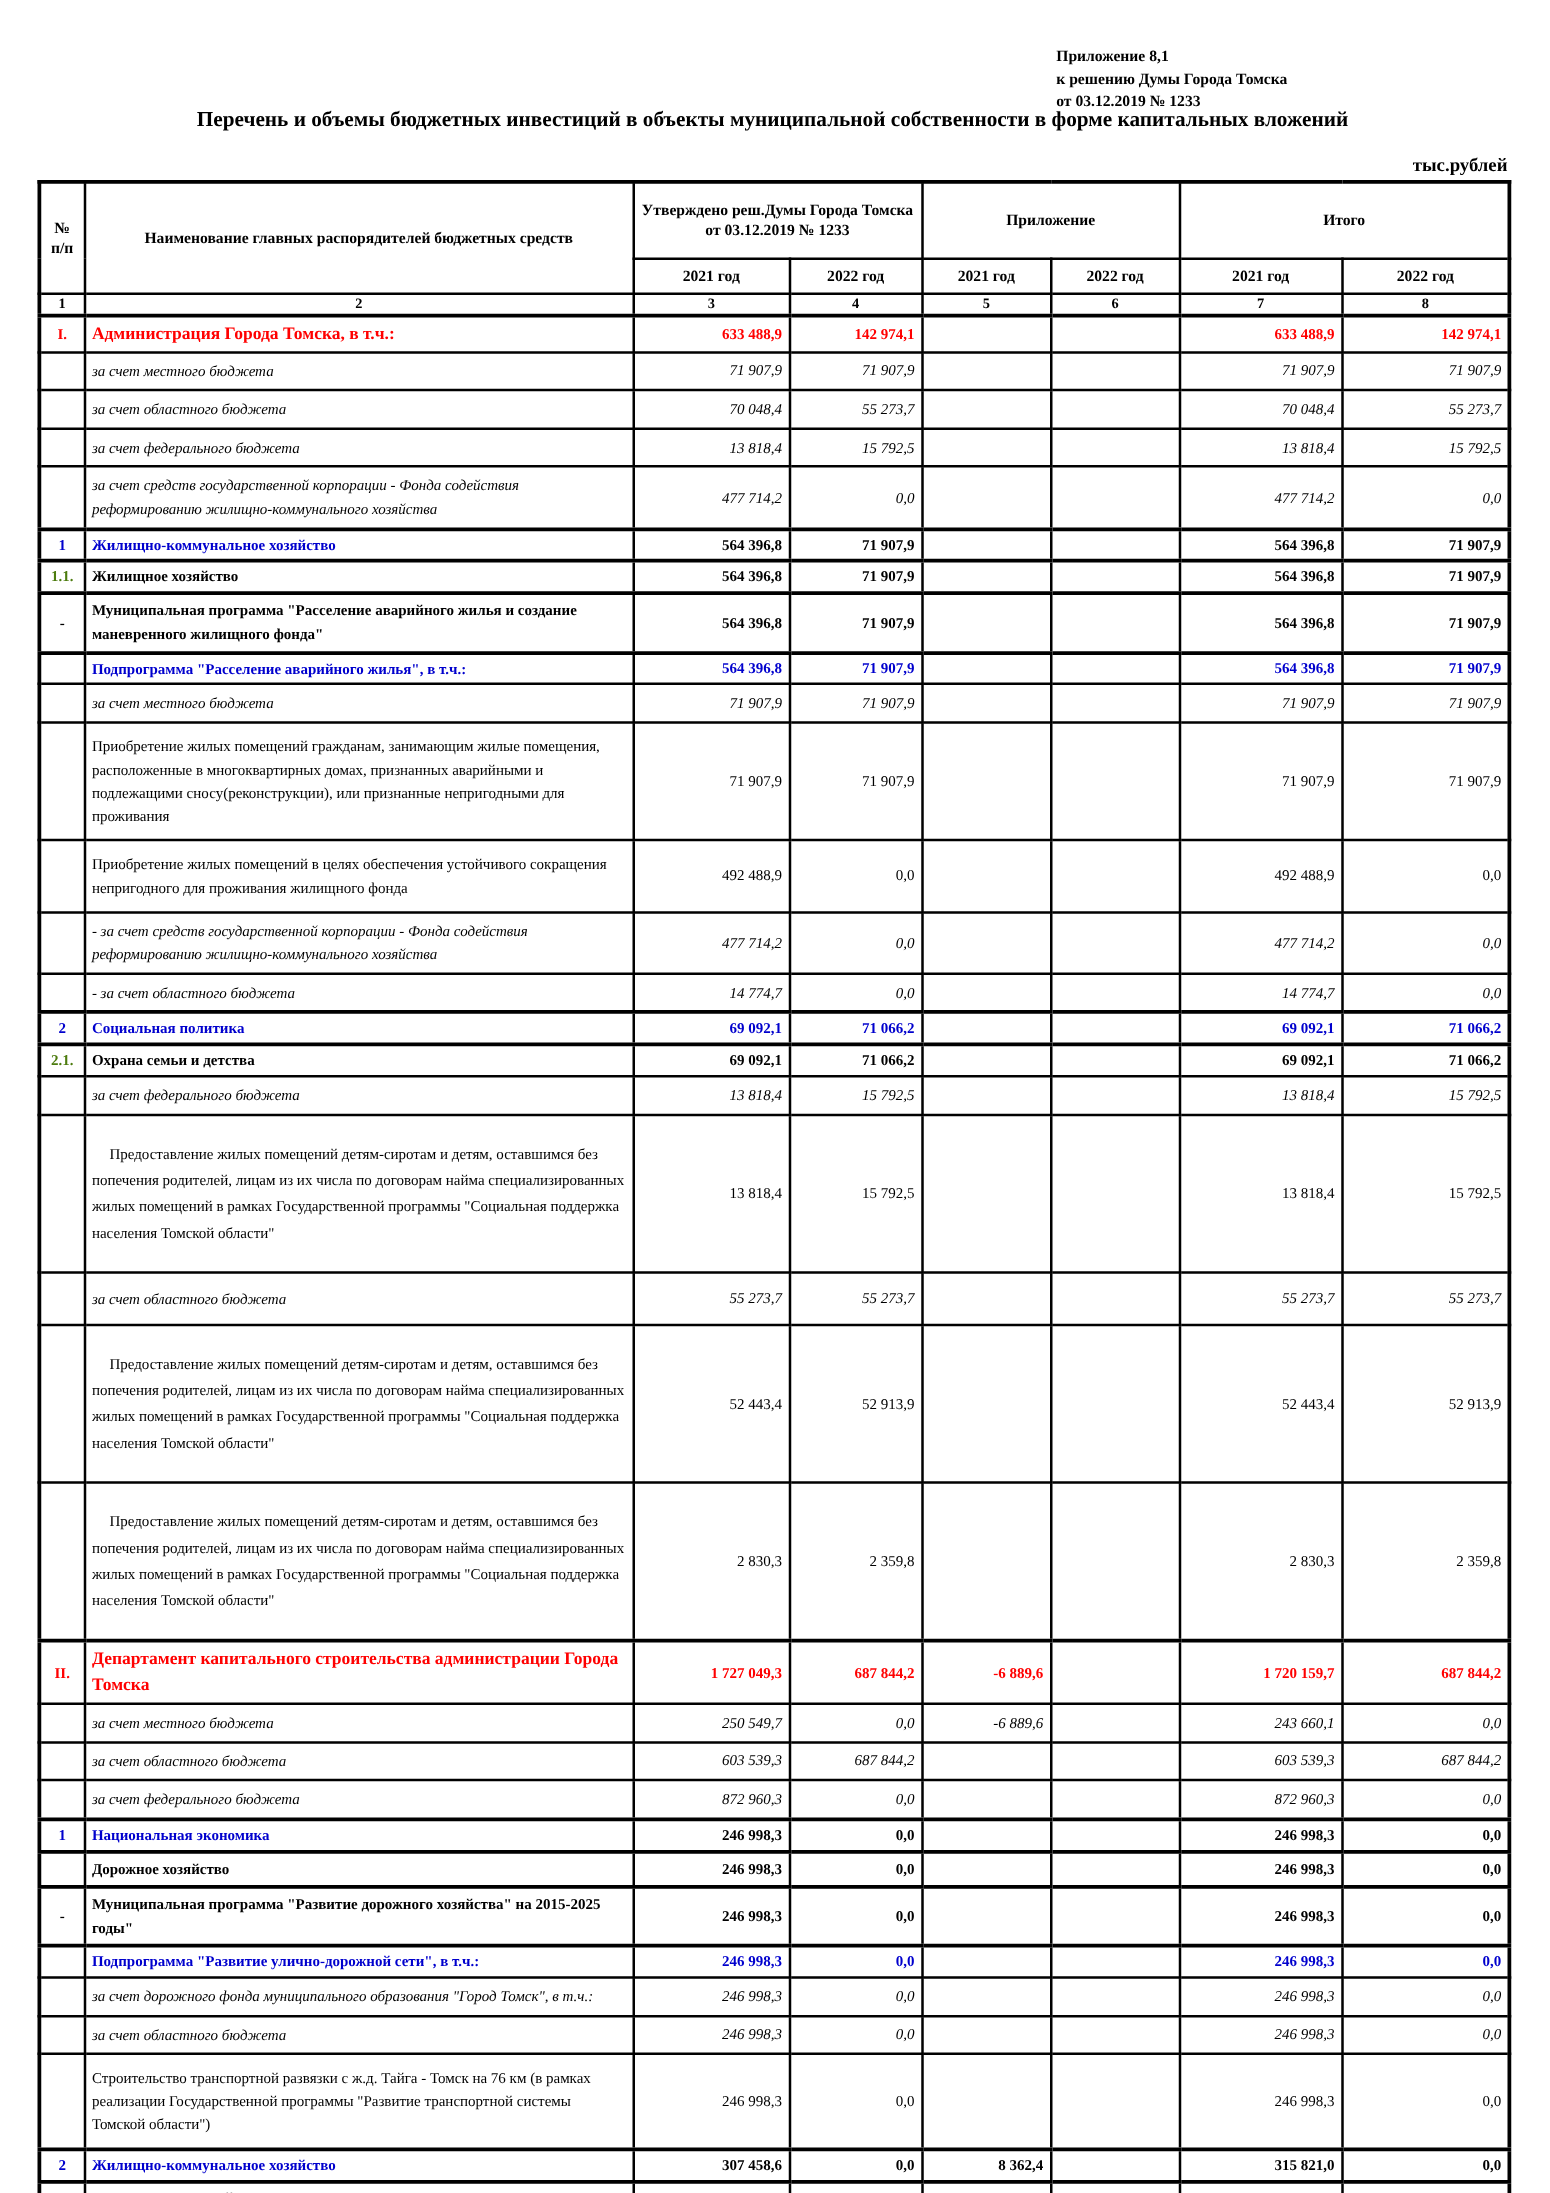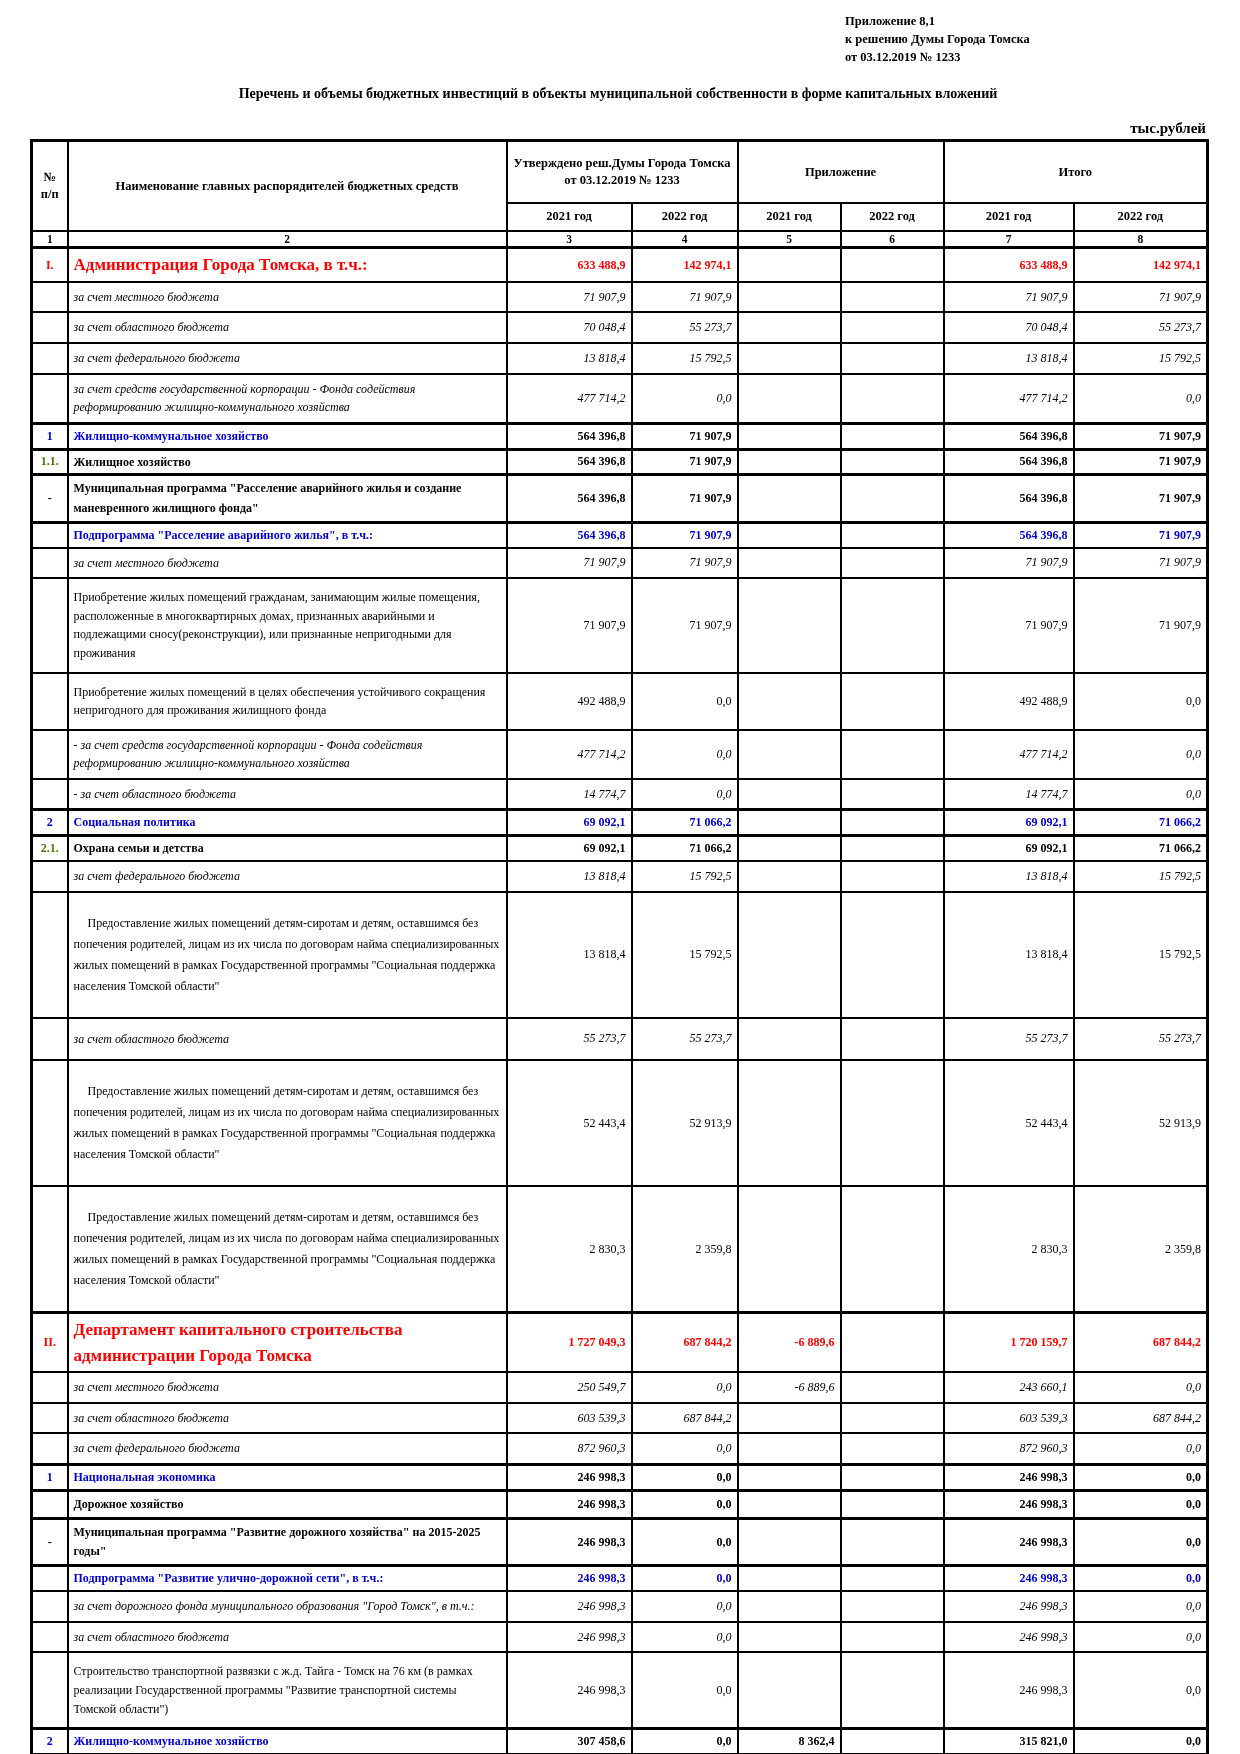--- a/index.html
+++ b/index.html
@@ -2,26 +2,26 @@
 <html><head>
 <meta charset="utf-8">
 <style>
   * { margin:0; padding:0; box-sizing:border-box; }
   body {
     width:1240px; min-height:1754px; background:#ffffff;
     font-family:"Liberation Serif","DejaVu Serif",serif;
     color:#000; position:relative;
   }
   .appendix {
-    position:absolute; left:845px; top:12px;
+    position:absolute; left:845px; top:36px;
     font-size:12.5px; font-weight:bold; line-height:1.45; white-space:nowrap;
   }
   .doc-title {
     padding-top:84px; width:1176px; margin-left:30px;
-    text-align:center; font-weight:bold; font-size:14px; line-height:1.45;
+    text-align:center; font-weight:bold; font-size:17px; line-height:1.45;
   }
   .units {
     width:1176px; margin:16px 0 2px 30px;
     text-align:right; font-size:15px; font-weight:bold;
   }
   table.budget {
     width:1176px; margin-left:30px; border-collapse:collapse; table-layout:fixed;
     border:3px solid #000; border-bottom:4px solid #000;
     font-size:12px;
   }
@@ -31,21 +31,21 @@
   }
   thead th { font-weight:bold; text-align:center; font-size:12.5px; line-height:1.35; }
   thead tr.hdr-main th { height:62px; }
   thead tr.hdr-year th { height:28px; }
   thead tr.hdr-nums td { font-weight:bold; text-align:center; font-size:11.5px; padding:0 4px; height:17px; }
   td.c-num  { text-align:center; }
   td.c-name { text-align:left; line-height:1.4; }
   td.c-val  { text-align:right; }
   
   tr.sec  { color:#ff0000; font-weight:bold; }
-  tr.sec td.c-name { font-size:17px; line-height:1.5; }
+  tr.sec td.c-name { font-size:14px; line-height:1.5; }
   tr.cat  { font-weight:bold; }
   tr.cat td.c-num, tr.cat td.c-name { color:#0000cd; }
   tr.catb { font-weight:bold; color:#0000cd; }
   tr.subcat { font-weight:bold; }
   tr.subcat td.c-num { color:#4d7c0f; }
   tr.prog { font-weight:bold; }
   tr.prog td.c-name { line-height:1.6; }
   tr.subprog { font-weight:bold; color:#0000cd; }
   tr.src  { font-style:italic; }
   tr.src td { padding:5px 5px; }

